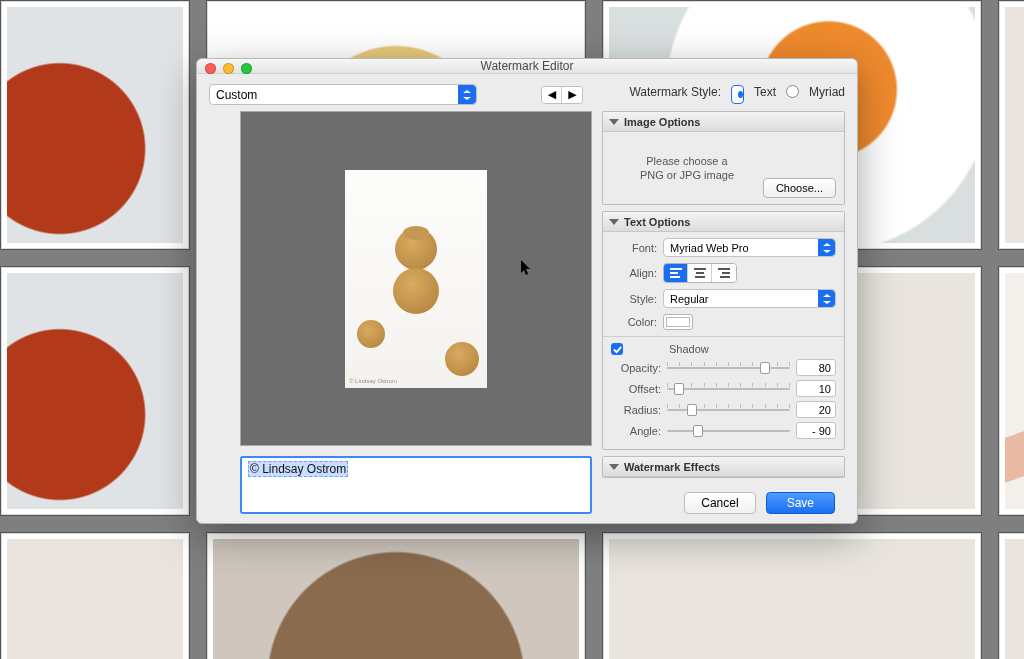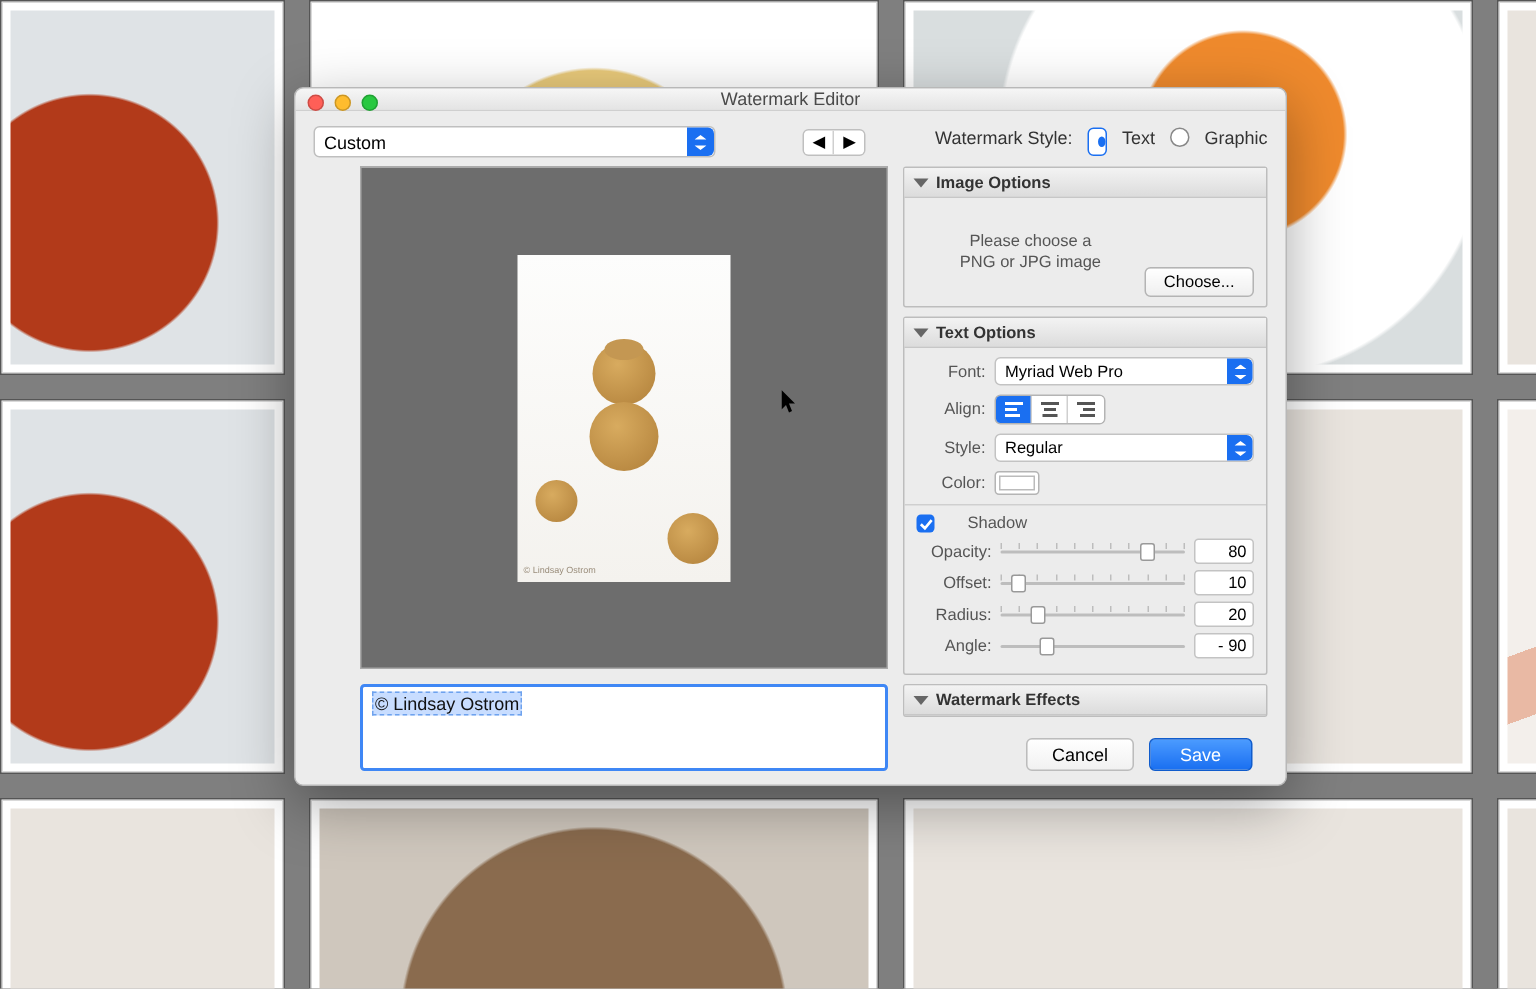--- a/index.html
+++ b/index.html
@@ -136,21 +136,21 @@
       <div style="display:flex;align-items:center;gap:18px;">
         <div class="nav-pair">
           <button>◀</button>
           <button>▶</button>
         </div>
         <div class="style-radio">
           <span class="lbl">Watermark Style:</span>
           <span class="radio sel"></span>
           <span>Text</span>
           <span class="radio"></span>
-          <span>Graphic</span>
+          <span>Myriad</span>
         </div>
       </div>
     </div>
 
     <div class="main-row">
       <div class="preview-col">
         <div class="preview">
           <div class="photo">
             <div class="ball2"></div>
               <div class="ball1"></div>
@@ -245,21 +245,21 @@
             </div>
 
             <div style="height:1px;background:#cfcfcf;margin:4px -8px 6px -8px;"></div>
 
             <div class="opt-field" style="margin-bottom:4px;">
               <span class="chk">
                   <svg viewBox="0 0 10 10">
                     <path d="M1 5 4 8 9 2"></path>
                   </svg>
                 </span>
-              <span style="margin-left:22px;color:#555;">Shadow</span>
+              <span style="margin-left:46px;color:#555;">Shadow</span>
             </div>
 
             <div class="shadow-row">
               <div class="flab">Opacity:</div>
               <div class="slider">
                 <div class="ticks">
                     <i></i>
                     <i></i>
                     <i></i>
                     <i></i>

